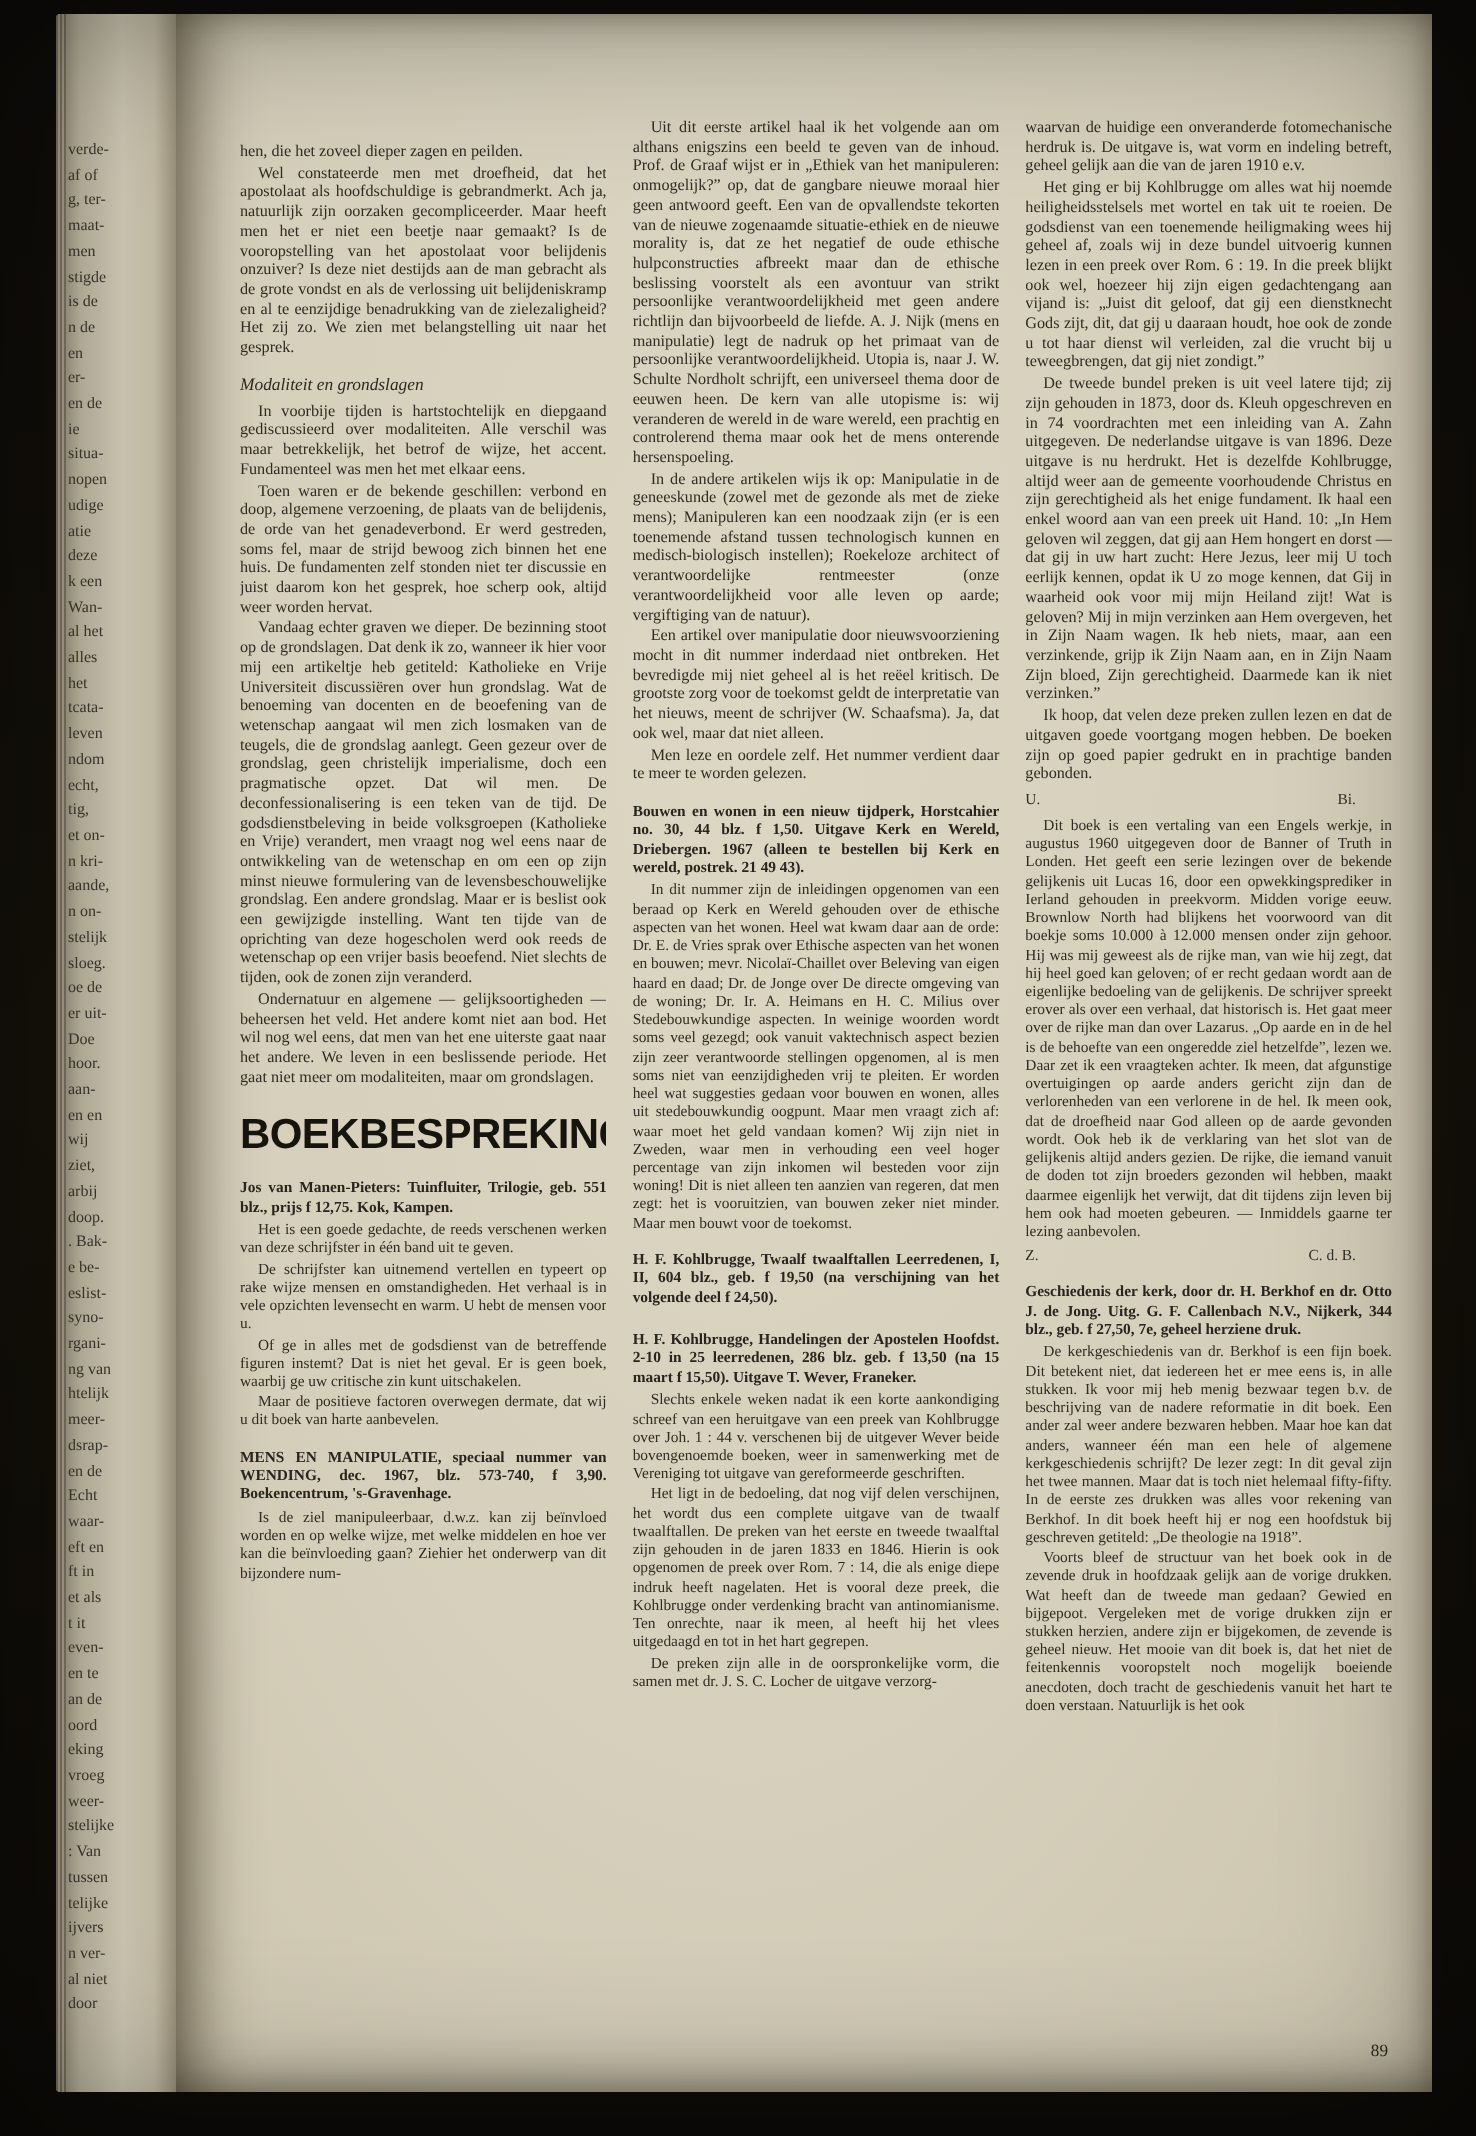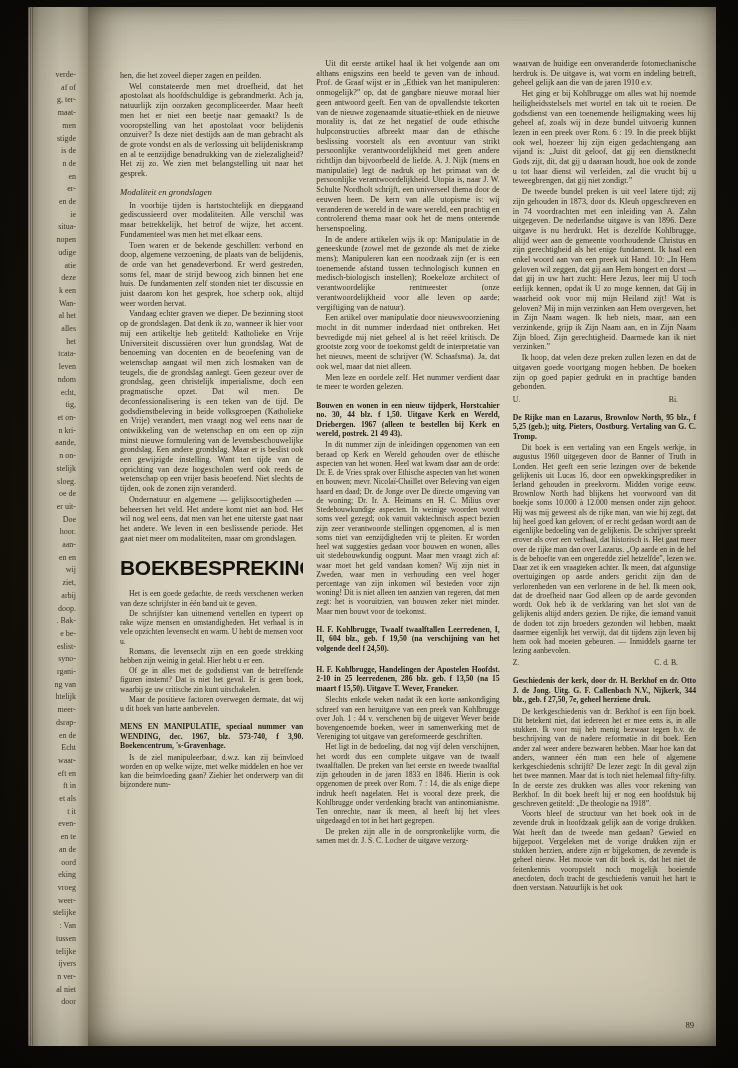--- a/index.html
+++ b/index.html
@@ -22,21 +22,21 @@
     position: absolute; left: 28px; top: 7px; bottom: 22px; width: 60px;
     background: linear-gradient(90deg, #8e8672 0%, #bdb5a0 20%, #cfc8b4 55%, #c3bba5 82%, #99907a 100%);
     overflow: hidden; border-radius: 2px 0 0 2px;
   }
   .left-page::before {
     content: ""; position: absolute; left: 0; top: 0; bottom: 0; width: 5px;
     background: repeating-linear-gradient(90deg, #7a7260 0 1px, #a89f89 1px 2px);
   }
   .left-frags {
     position: absolute; top: 62px; right: 12px; width: 42px;
-    text-align: right; color: #3a372e; font-size: 8px;
+    text-align: left; color: #3a372e; font-size: 8px;
   }
   .frag { line-height: 12.7px; white-space: nowrap; overflow: hidden; }
   
   .main-page {
     position: absolute; left: 88px; top: 7px; right: 22px; bottom: 22px;
     background: radial-gradient(ellipse at 45% 35%, #ddd6c3 0%, #d6cfbb 55%, #cbc3ac 100%);
     box-shadow:
       inset 24px 0 30px -14px rgba(56,46,26,.6),
       inset -14px 0 22px -14px rgba(56,46,26,.4),
       inset 0 -18px 26px -16px rgba(56,46,26,.45),
@@ -164,23 +164,23 @@
     <div class="columns">
       <div class="col" id="col-0">
           <div class="para cont">hen, die het zoveel dieper zagen en peilden.</div>
           <div class="para">Wel constateerde men met droefheid, dat het apostolaat als hoofdschuldige is gebrandmerkt. Ach ja, natuurlijk zijn oorzaken gecompliceerder. Maar heeft men het er niet een beetje naar gemaakt? Is de vooropstelling van het apostolaat voor belijdenis onzuiver? Is deze niet destijds aan de man gebracht als de grote vondst en als de verlossing uit belijdeniskramp en al te eenzijdige benadrukking van de zielezaligheid? Het zij zo. We zien met belangstelling uit naar het gesprek.</div>
           <div class="sec-head">Modaliteit en grondslagen</div>
           <div class="para">In voorbije tijden is hartstochtelijk en diepgaand gediscussieerd over modaliteiten. Alle verschil was maar betrekkelijk, het betrof de wijze, het accent. Fundamenteel was men het met elkaar eens.</div>
           <div class="para">Toen waren er de bekende geschillen: verbond en doop, algemene verzoening, de plaats van de belijdenis, de orde van het genadeverbond. Er werd gestreden, soms fel, maar de strijd bewoog zich binnen het ene huis. De fundamenten zelf stonden niet ter discussie en juist daarom kon het gesprek, hoe scherp ook, altijd weer worden hervat.</div>
           <div class="para">Vandaag echter graven we dieper. De bezinning stoot op de grondslagen. Dat denk ik zo, wanneer ik hier voor mij een artikeltje heb getiteld: Katholieke en Vrije Universiteit discussiëren over hun grondslag. Wat de benoeming van docenten en de beoefening van de wetenschap aangaat wil men zich losmaken van de teugels, die de grondslag aanlegt. Geen gezeur over de grondslag, geen christelijk imperialisme, doch een pragmatische opzet. Dat wil men. De deconfessionalisering is een teken van de tijd. De godsdienstbeleving in beide volksgroepen (Katholieke en Vrije) verandert, men vraagt nog wel eens naar de ontwikkeling van de wetenschap en om een op zijn minst nieuwe formulering van de levensbeschouwelijke grondslag. Een andere grondslag. Maar er is beslist ook een gewijzigde instelling. Want ten tijde van de oprichting van deze hogescholen werd ook reeds de wetenschap op een vrijer basis beoefend. Niet slechts de tijden, ook de zonen zijn veranderd.</div>
           <div class="para">Ondernatuur en algemene — gelijksoortigheden — beheersen het veld. Het andere komt niet aan bod. Het wil nog wel eens, dat men van het ene uiterste gaat naar het andere. We leven in een beslissende periode. Het gaat niet meer om modaliteiten, maar om grondslagen.</div>
           <div class="banner">BOEKBESPREKING</div>
+          <div class="entry-head">Jos van Manen-Pieters: Tuinfluiter, Trilogie, geb. 551 blz., prijs f 12,75. Kok, Kampen.</div>
           <div class="para small">Het is een goede gedachte, de reeds verschenen werken van deze schrijfster in één band uit te geven.</div>
           <div class="para small">De schrijfster kan uitnemend vertellen en typeert op rake wijze mensen en omstandigheden. Het verhaal is in vele opzichten levensecht en warm. U hebt de mensen voor u.</div>
-          <div class="para small">Romans, die levensecht zijn en een goede strekking hebben zijn weinig in getal. Hier hebt u er een.</div>
           <div class="para small">Of ge in alles met de godsdienst van de betreffende figuren instemt? Dat is niet het geval. Er is geen boek, waarbij ge uw critische zin kunt uitschakelen.</div>
           <div class="para small">Maar de positieve factoren overwegen dermate, dat wij u dit boek van harte aanbevelen.</div>
           <div class="entry-head">MENS EN MANIPULATIE, speciaal nummer van WENDING, dec. 1967, blz. 573-740, f 3,90. Boekencentrum, 's-Gravenhage.</div>
           <div class="para small">Is de ziel manipuleerbaar, d.w.z. kan zij beïnvloed worden en op welke wijze, met welke middelen en hoe ver kan die beïnvloeding gaan? Ziehier het onderwerp van dit bijzondere num-</div>
         </div>
       <div class="col" id="col-1">
           <div class="para">Uit dit eerste artikel haal ik het volgende aan om althans enigszins een beeld te geven van de inhoud. Prof. de Graaf wijst er in „Ethiek van het manipuleren: onmogelijk?” op, dat de gangbare nieuwe moraal hier geen antwoord geeft. Een van de opvallendste tekorten van de nieuwe zogenaamde situatie-ethiek en de nieuwe morality is, dat ze het negatief de oude ethische hulpconstructies afbreekt maar dan de ethische beslissing voorstelt als een avontuur van strikt persoonlijke verantwoordelijkheid met geen andere richtlijn dan bijvoorbeeld de liefde. A. J. Nijk (mens en manipulatie) legt de nadruk op het primaat van de persoonlijke verantwoordelijkheid. Utopia is, naar J. W. Schulte Nordholt schrijft, een universeel thema door de eeuwen heen. De kern van alle utopisme is: wij veranderen de wereld in de ware wereld, een prachtig en controlerend thema maar ook het de mens onterende hersenspoeling.</div>
           <div class="para">In de andere artikelen wijs ik op: Manipulatie in de geneeskunde (zowel met de gezonde als met de zieke mens); Manipuleren kan een noodzaak zijn (er is een toenemende afstand tussen technologisch kunnen en medisch-biologisch instellen); Roekeloze architect of verantwoordelijke rentmeester (onze verantwoordelijkheid voor alle leven op aarde; vergiftiging van de natuur).</div>
           <div class="para">Een artikel over manipulatie door nieuwsvoorziening mocht in dit nummer inderdaad niet ontbreken. Het bevredigde mij niet geheel al is het reëel kritisch. De grootste zorg voor de toekomst geldt de interpretatie van het nieuws, meent de schrijver (W. Schaafsma). Ja, dat ook wel, maar dat niet alleen.</div>
           <div class="para">Men leze en oordele zelf. Het nummer verdient daar te meer te worden gelezen.</div>
@@ -194,21 +194,20 @@
         </div>
       <div class="col" id="col-2">
           <div class="para cont">waarvan de huidige een onveranderde fotomechanische herdruk is. De uitgave is, wat vorm en indeling betreft, geheel gelijk aan die van de jaren 1910 e.v.</div>
           <div class="para">Het ging er bij Kohlbrugge om alles wat hij noemde heiligheidsstelsels met wortel en tak uit te roeien. De godsdienst van een toenemende heiligmaking wees hij geheel af, zoals wij in deze bundel uitvoerig kunnen lezen in een preek over Rom. 6 : 19. In die preek blijkt ook wel, hoezeer hij zijn eigen gedachtengang aan vijand is: „Juist dit geloof, dat gij een dienstknecht Gods zijt, dit, dat gij u daaraan houdt, hoe ook de zonde u tot haar dienst wil verleiden, zal die vrucht bij u teweegbrengen, dat gij niet zondigt.”</div>
           <div class="para">De tweede bundel preken is uit veel latere tijd; zij zijn gehouden in 1873, door ds. Kleuh opgeschreven en in 74 voordrachten met een inleiding van A. Zahn uitgegeven. De nederlandse uitgave is van 1896. Deze uitgave is nu herdrukt. Het is dezelfde Kohlbrugge, altijd weer aan de gemeente voorhoudende Christus en zijn gerechtigheid als het enige fundament. Ik haal een enkel woord aan van een preek uit Hand. 10: „In Hem geloven wil zeggen, dat gij aan Hem hongert en dorst — dat gij in uw hart zucht: Here Jezus, leer mij U toch eerlijk kennen, opdat ik U zo moge kennen, dat Gij in waarheid ook voor mij mijn Heiland zijt! Wat is geloven? Mij in mijn verzinken aan Hem overgeven, het in Zijn Naam wagen. Ik heb niets, maar, aan een verzinkende, grijp ik Zijn Naam aan, en in Zijn Naam Zijn bloed, Zijn gerechtigheid. Daarmede kan ik niet verzinken.”</div>
           <div class="para">Ik hoop, dat velen deze preken zullen lezen en dat de uitgaven goede voortgang mogen hebben. De boeken zijn op goed papier gedrukt en in prachtige banden gebonden.</div>
           <div class="sig">
             <span>U.</span>
             <span>Bi.</span>
           </div>
-          <div class="entry-head">De Rijke man en Lazarus, Brownlow North, 95 blz., f 5,25 (geb.); uitg. Pieters, Oostburg. Vertaling van G. C. Tromp.</div>
           <div class="para small">Dit boek is een vertaling van een Engels werkje, in augustus 1960 uitgegeven door de Banner of Truth in Londen. Het geeft een serie lezingen over de bekende gelijkenis uit Lucas 16, door een opwekkingsprediker in Ierland gehouden in preekvorm. Midden vorige eeuw. Brownlow North had blijkens het voorwoord van dit boekje soms 10.000 à 12.000 mensen onder zijn gehoor. Hij was mij geweest als de rijke man, van wie hij zegt, dat hij heel goed kan geloven; of er recht gedaan wordt aan de eigenlijke bedoeling van de gelijkenis. De schrijver spreekt erover als over een verhaal, dat historisch is. Het gaat meer over de rijke man dan over Lazarus. „Op aarde en in de hel is de behoefte van een ongeredde ziel hetzelfde”, lezen we. Daar zet ik een vraagteken achter. Ik meen, dat afgunstige overtuigingen op aarde anders gericht zijn dan de verlorenheden van een verlorene in de hel. Ik meen ook, dat de droefheid naar God alleen op de aarde gevonden wordt. Ook heb ik de verklaring van het slot van de gelijkenis altijd anders gezien. De rijke, die iemand vanuit de doden tot zijn broeders gezonden wil hebben, maakt daarmee eigenlijk het verwijt, dat dit tijdens zijn leven bij hem ook had moeten gebeuren. — Inmiddels gaarne ter lezing aanbevolen.</div>
           <div class="sig">
             <span>Z.</span>
             <span>C. d. B.</span>
           </div>
           <div class="entry-head">Geschiedenis der kerk, door dr. H. Berkhof en dr. Otto J. de Jong. Uitg. G. F. Callenbach N.V., Nijkerk, 344 blz., geb. f 27,50, 7e, geheel herziene druk.</div>
           <div class="para small">De kerkgeschiedenis van dr. Berkhof is een fijn boek. Dit betekent niet, dat iedereen het er mee eens is, in alle stukken. Ik voor mij heb menig bezwaar tegen b.v. de beschrijving van de nadere reformatie in dit boek. Een ander zal weer andere bezwaren hebben. Maar hoe kan dat anders, wanneer één man een hele of algemene kerkgeschiedenis schrijft? De lezer zegt: In dit geval zijn het twee mannen. Maar dat is toch niet helemaal fifty-fifty. In de eerste zes drukken was alles voor rekening van Berkhof. In dit boek heeft hij er nog een hoofdstuk bij geschreven getiteld: „De theologie na 1918”.</div>
           <div class="para small">Voorts bleef de structuur van het boek ook in de zevende druk in hoofdzaak gelijk aan de vorige drukken. Wat heeft dan de tweede man gedaan? Gewied en bijgepoot. Vergeleken met de vorige drukken zijn er stukken herzien, andere zijn er bijgekomen, de zevende is geheel nieuw. Het mooie van dit boek is, dat het niet de feitenkennis vooropstelt noch mogelijk boeiende anecdoten, doch tracht de geschiedenis vanuit het hart te doen verstaan. Natuurlijk is het ook</div>
         </div>
     </div>

